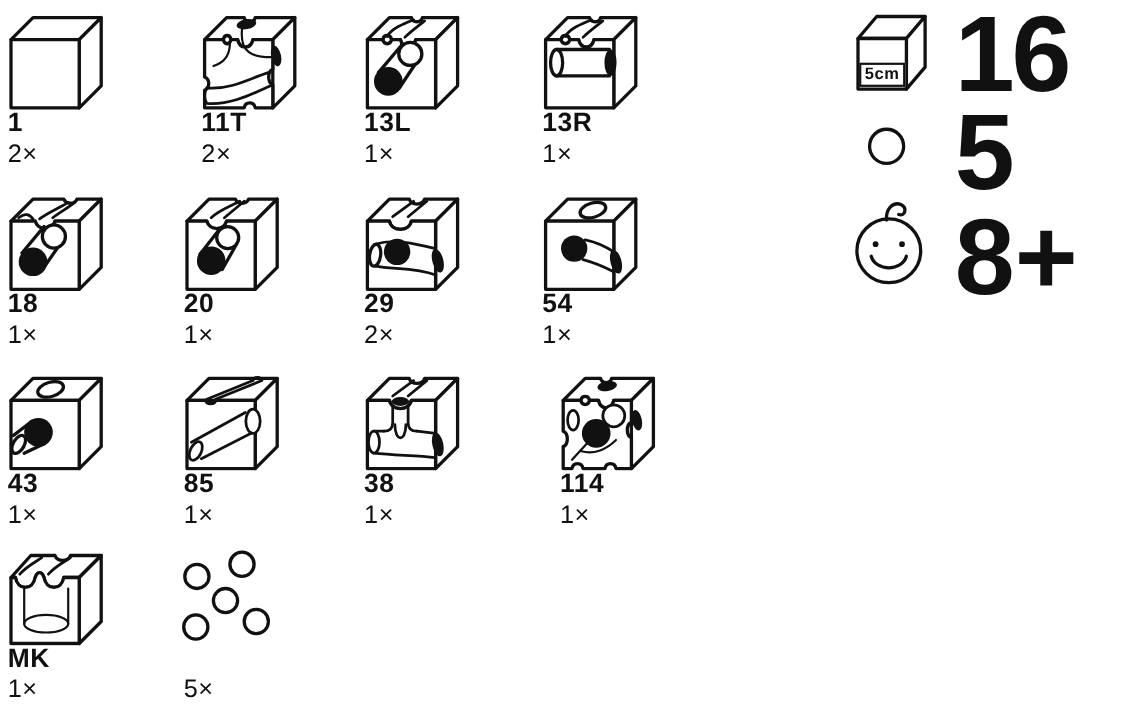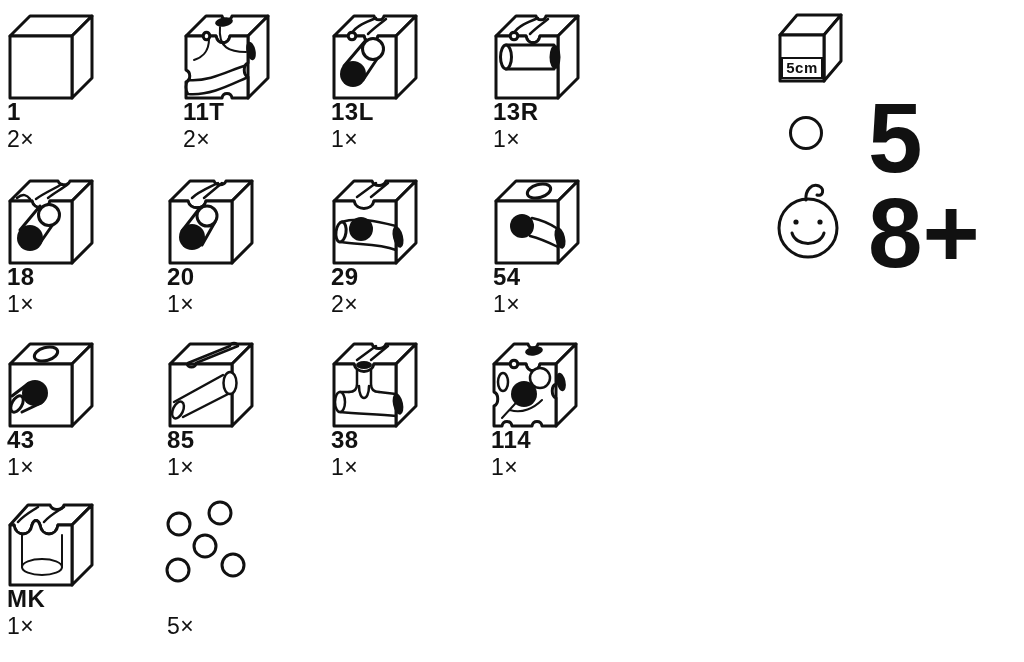--- a/index.html
+++ b/index.html
@@ -169,21 +169,21 @@
       <path d="M29,33 V48 Q29,56 21,56 M43,33 V48 Q43,56 51,56" stroke-width="2.5"></path>
       <path d="M31,50 C31,66 41,66 41,50" stroke-width="2.5"></path>
       <path d="M12,56 H21 M51,56 L68,58 M12,76 C30,78 50,78 68,80" stroke-width="2.5"></path>
       <ellipse cx="12" cy="66" rx="5" ry="10" fill="#fff" stroke-width="2.5"></ellipse>
       <ellipse cx="70" cy="68" rx="5" ry="11" transform="rotate(-12 70 68)" fill="#111" stroke="none"></ellipse>
     </svg>
     <div class="lbl">38</div>
     <div class="cnt">1×</div>
   </div>
 
-  <div class="tile" style="left:488px;top:336px">
+  <div class="tile" style="left:506px;top:336px">
     <svg width="100" height="92" viewBox="0 0 100 92" fill="none" stroke="#111" stroke-width="3">
       <path d="M6,28 L26,8 H40 C41,13 49,13 50,8 H88 L68,28 H52 C50,37 40,37 38,28 H30 C29,23 23,23 22,28 Z" fill="#fff"></path>
       <path d="M68,28 L88,8 V70 L68,90 Z" fill="#fff"></path>
       <path d="M6,28 H22 C23,33 29,33 30,28 H38 C40,37 50,37 52,28 H68 V48 C63,50 63,60 68,62 V90 H54 C53,84 45,84 44,90 H24 C23,84 15,84 14,90 H6 V70 C11,68 11,58 6,56 Z" fill="#fff"></path>
       <ellipse cx="46" cy="15" rx="9" ry="4.5" transform="rotate(-10 46 15)" fill="#111" stroke="none"></ellipse>
       <path d="M14,82 L58,34 M22,74 C34,78 46,72 54,64" stroke-width="2"></path>
       <ellipse cx="15" cy="46" rx="5" ry="9" fill="#fff" stroke-width="2.5"></ellipse>
       <circle cx="52" cy="42" r="10" fill="#fff" stroke-width="2.5"></circle>
       <circle cx="36" cy="58" r="13" fill="#111" stroke="none"></circle>
       <ellipse cx="73" cy="46" rx="4.5" ry="9.5" transform="rotate(-12 73 46)" fill="#111" stroke="none"></ellipse>
@@ -215,20 +215,21 @@
     </svg>
     <div class="cnt">5×</div>
   </div>
 
   <svg class="icon-abs" style="left:774px;top:8px" width="76" height="80" viewBox="0 0 76 80" fill="none" stroke="#111" stroke-width="3">
     <path d="M6,27 L23,7 H67 L50,27 Z" fill="#fff"></path>
     <path d="M50,27 L67,7 V53 L50,73 Z" fill="#fff"></path>
     <path d="M6,27 H50 V73 H6 Z" fill="#fff"></path>
   </svg>
   <div class="size-label">5cm</div>
+  <div class="spec-value" style="top:0px">16</div>
 
   <svg class="icon-abs" style="left:786px;top:113px" width="40" height="40" viewBox="0 0 40 40" fill="none" stroke="#111" stroke-width="3">
     <circle cx="20" cy="20" r="15.5"></circle>
   </svg>
   <div class="spec-value" style="top:89px">5</div>
 
   <svg class="icon-abs" style="left:775px;top:180px" width="70" height="85" viewBox="0 0 70 85" fill="none" stroke="#111" stroke-width="3">
     <circle cx="33" cy="48" r="29"></circle>
     <path d="M31,20 C30,10 37,3 44,6 C50,9 48,17 42,15"></path>
     <circle cx="21" cy="42" r="2.6" fill="#111" stroke="none"></circle>

